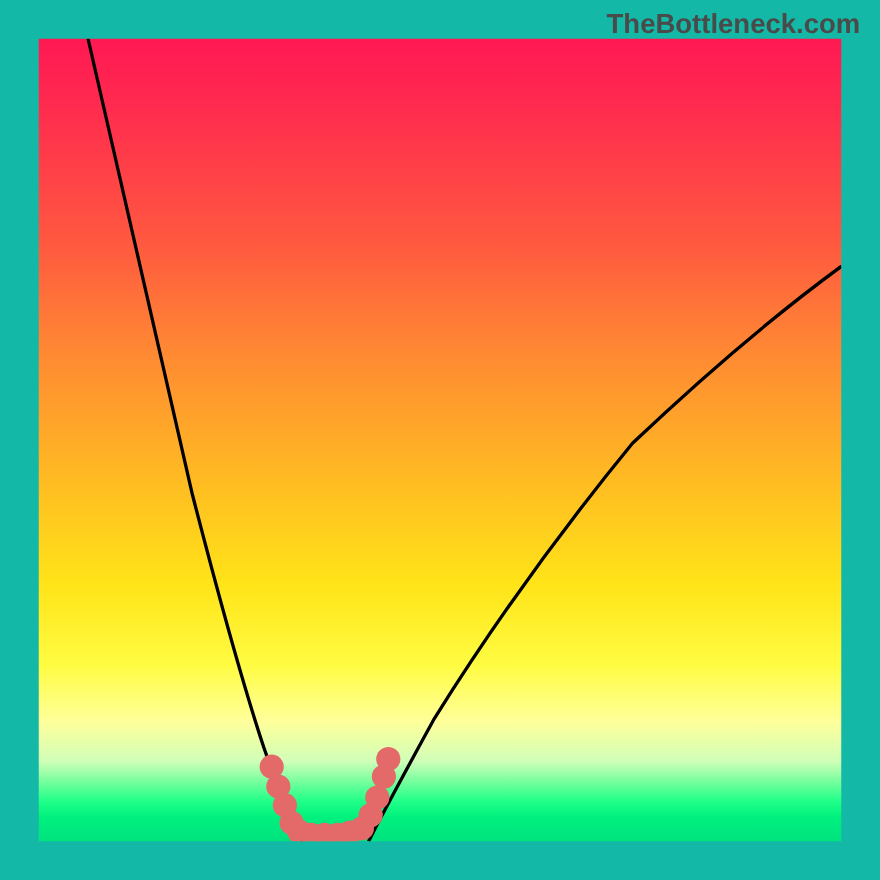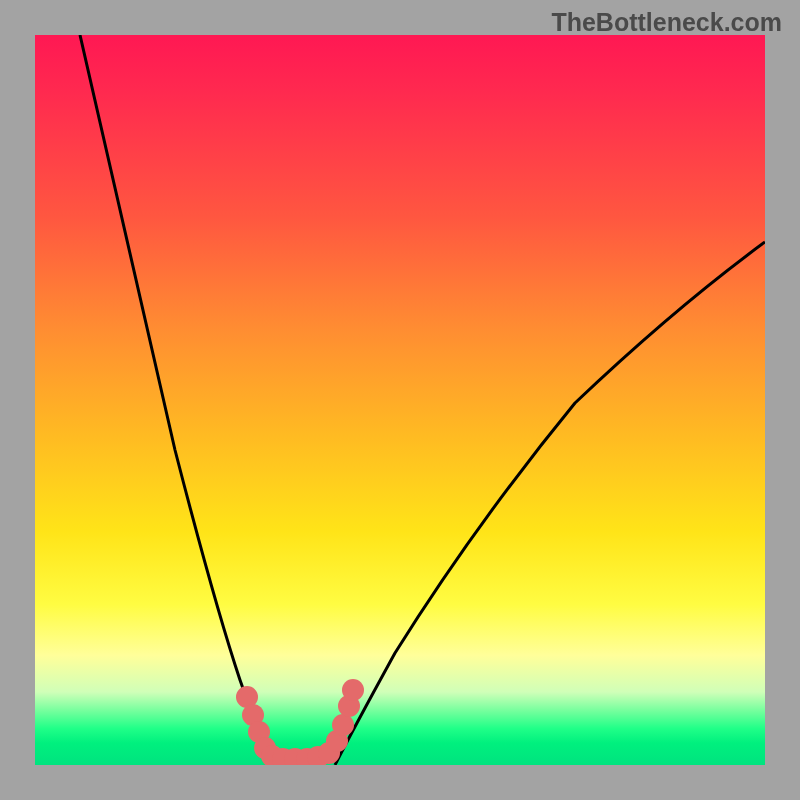--- a/index.html
+++ b/index.html
@@ -6,21 +6,21 @@
     margin: 0;
     padding: 0;
     width: 800px;
     height: 800px;
     overflow: hidden;
     font-family: Arial, sans-serif;
   }
   .container {
     width: 800px;
     height: 800px;
-    background: #a3a3a3;
+    background: #14b8a6;
     position: relative;
   }
   .watermark {
     position: absolute;
     top: 8px;
     right: 18px;
     color: #4a4a4a;
     font-size: 25px;
     font-weight: bold;
     z-index: 10;

